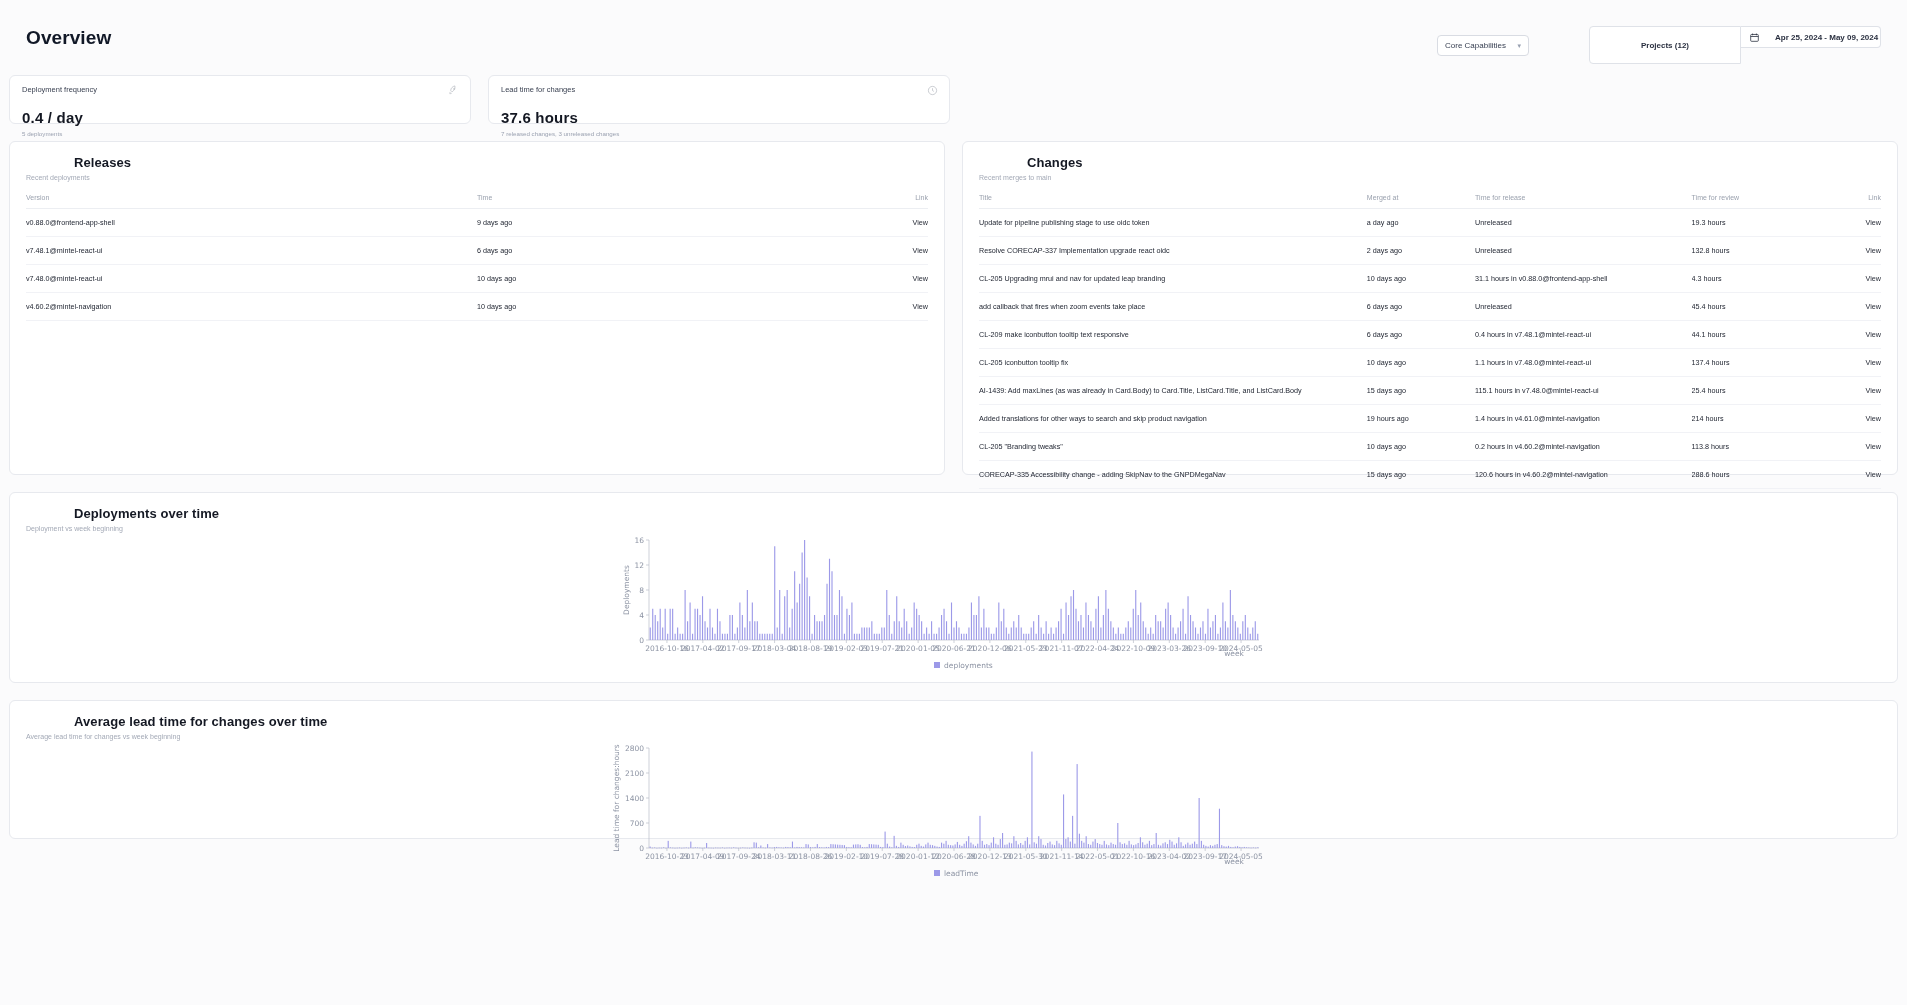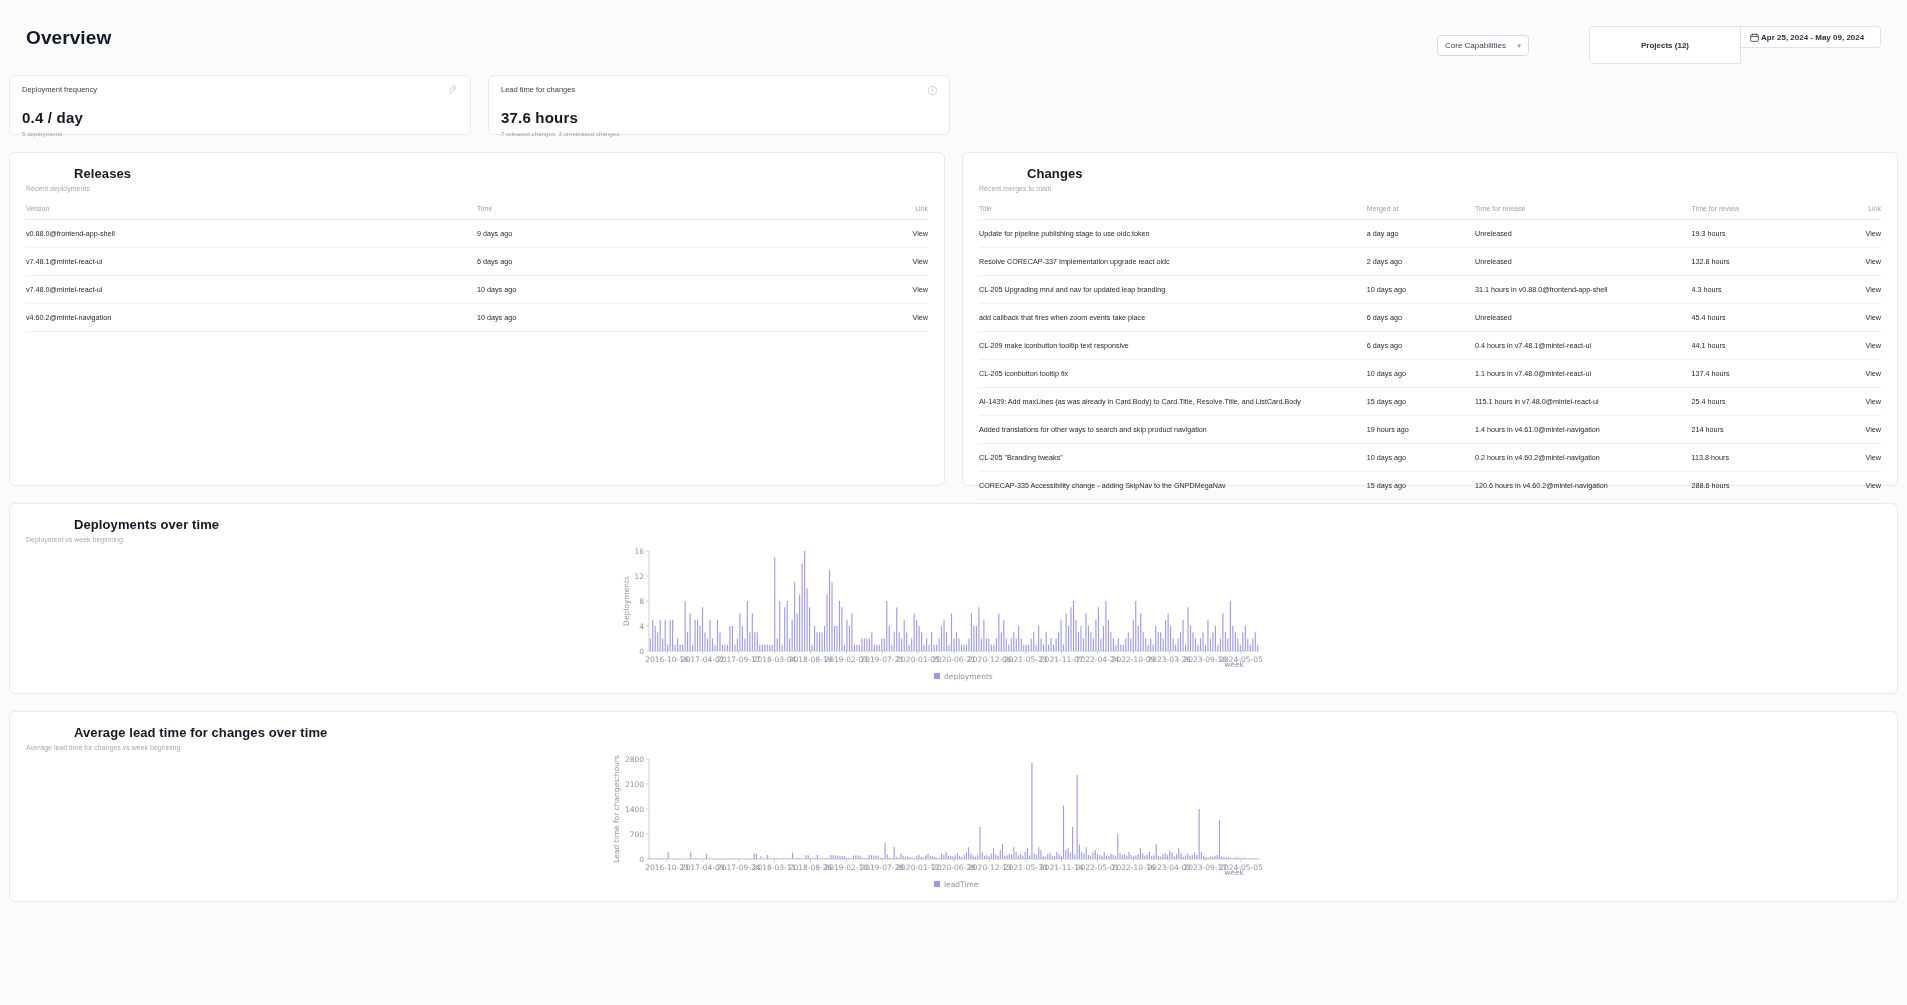--- a/index.html
+++ b/index.html
@@ -30,30 +30,30 @@
   .chev { font-size: 7px; color: #98a0b0; line-height: 1; }
   .btn-group { display: flex; }
   .btn-proj {
     width: 152px; height: 38px; border: 1px solid #dfe2e8; border-radius: 4px 0 0 4px;
     background: #fff; display: flex; align-items: center; justify-content: center;
     font-size: 8px; font-weight: 600; color: #2a3040;
   }
   .btn-date {
     width: 140px; height: 22px; border: 1px solid #dfe2e8; border-left: none;
     border-radius: 0 4px 4px 0; background: #fff;
-    display: flex; align-items: center; gap: 2px; padding-left: 9px;
+    display: flex; align-items: center; gap: 16px; padding-left: 9px;
     font-size: 8px; font-weight: 600; color: #2a3040;
   }
   .cal-ico { width: 9px; height: 9px; flex: 0 0 auto; }
 
   
   .kpi-row { display: flex; gap: 17px; padding: 0 9px; }
   .kpi {
     background: #fff; border: 1px solid #e7e9ee; border-radius: 6px;
-    height: 60px; padding: 9px 12px; position: relative;
+    height: 49px; padding: 9px 12px; position: relative;
   }
   .kpi.one { width: 462px; }
   .kpi.two { width: 462px; }
   .kpi-label { font-size: 7.5px; color: #3b4252; font-weight: 500; }
   .kpi-value { font-size: 15px; font-weight: 700; color: #131722; margin-top: 15px; letter-spacing: .2px; }
   .kpi-sub { font-size: 6.2px; color: #9aa1b0; margin-top: 4px; }
   .kpi-ico { position: absolute; right: 11px; top: 9px; width: 11px; height: 11px; opacity: .5; }
 
   
   .panel {
@@ -249,21 +249,21 @@
               <td class="link-cell"><span class="view-link">View</span></td>
             </tr>
             <tr>
               <td>CL-205 iconbutton tooltip fix</td>
               <td>10 days ago</td>
               <td>1.1 hours in v7.48.0@mintel-react-ui</td>
               <td>137.4 hours</td>
               <td class="link-cell"><span class="view-link">View</span></td>
             </tr>
             <tr>
-              <td>AI-1439: Add maxLines (as was already in Card.Body) to Card.Title, Resolve.Title, and ListCard.Body</td>
+              <td>AI-1439: Add maxLines (as was already in Card.Body) to Card.Title, ListCard.Title, and ListCard.Body</td>
               <td>15 days ago</td>
               <td>115.1 hours in v7.48.0@mintel-react-ui</td>
               <td>25.4 hours</td>
               <td class="link-cell"><span class="view-link">View</span></td>
             </tr>
             <tr>
               <td>Added translations for other ways to search and skip product navigation</td>
               <td>19 hours ago</td>
               <td>1.4 hours in v4.61.0@mintel-navigation</td>
               <td>214 hours</td>
@@ -590,21 +590,21 @@
           <text x="687.0588235294117" y="119" class="axis-text" text-anchor="middle">2024-05-05</text>
           <text x="680" y="124" class="axis-title" text-anchor="middle" fill="#aeb3c0">week</text>
           <g>
             <rect x="380" y="130" width="6" height="6" fill="#9c99e8"></rect>
             <text x="390" y="135.5" class="axis-text" fill="#8e93a3">deployments</text>
           </g>
         </svg>
     </div>
   </div>
 
-  <div class="panel chart-panel" style="height:191px;">
+  <div class="panel chart-panel" style="height:139px;">
     <div class="panel-head">
       <div class="panel-title">Average lead time for changes over time</div>
       <div class="panel-sub">Average lead time for changes vs week beginning</div>
     </div>
     <div class="chart-body" style="height:145px;">
       <svg id="chart-leadtime" class="chart-svg" width="800" height="145" viewBox="0 0 800 145">
           <line x1="95" y1="8" x2="95" y2="108" class="axis-line"></line>
           <line x1="95" y1="108" x2="705" y2="108" class="axis-line"></line>
           <line x1="92" y1="108" x2="95" y2="108" class="tick-line"></line>
           <text x="90" y="110.6" class="axis-text" text-anchor="end">0</text>

